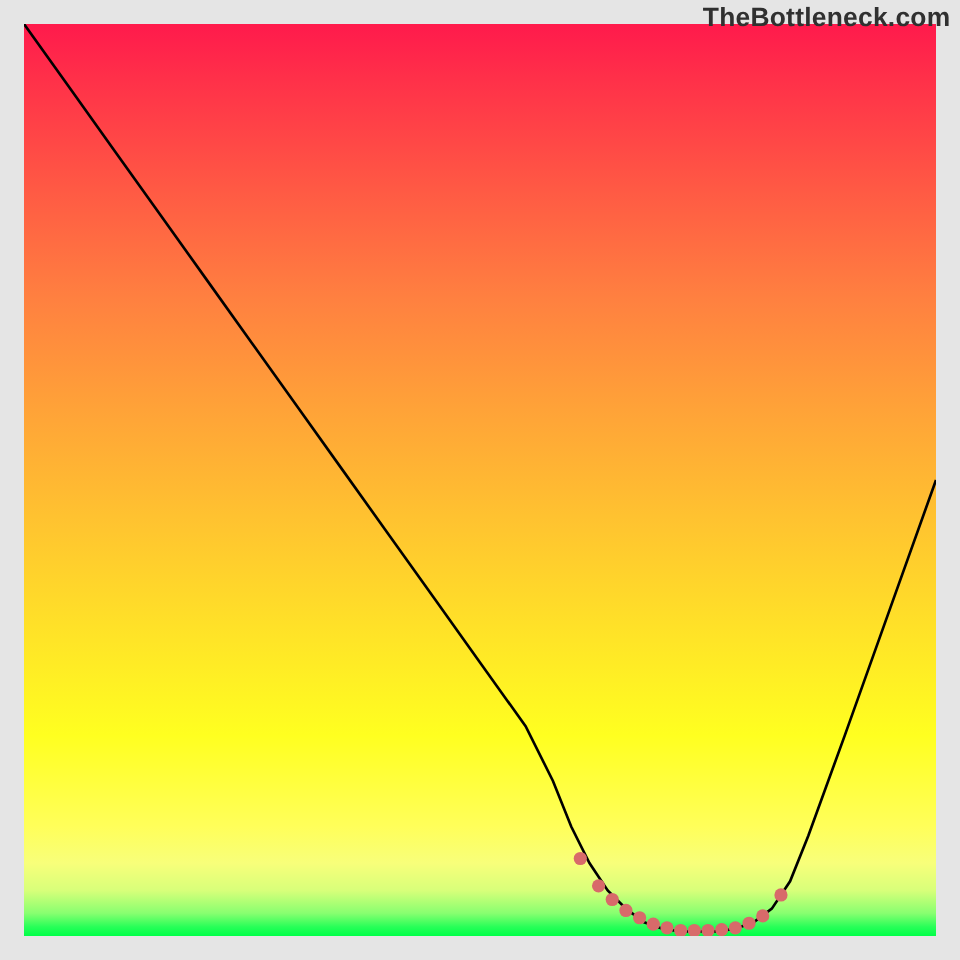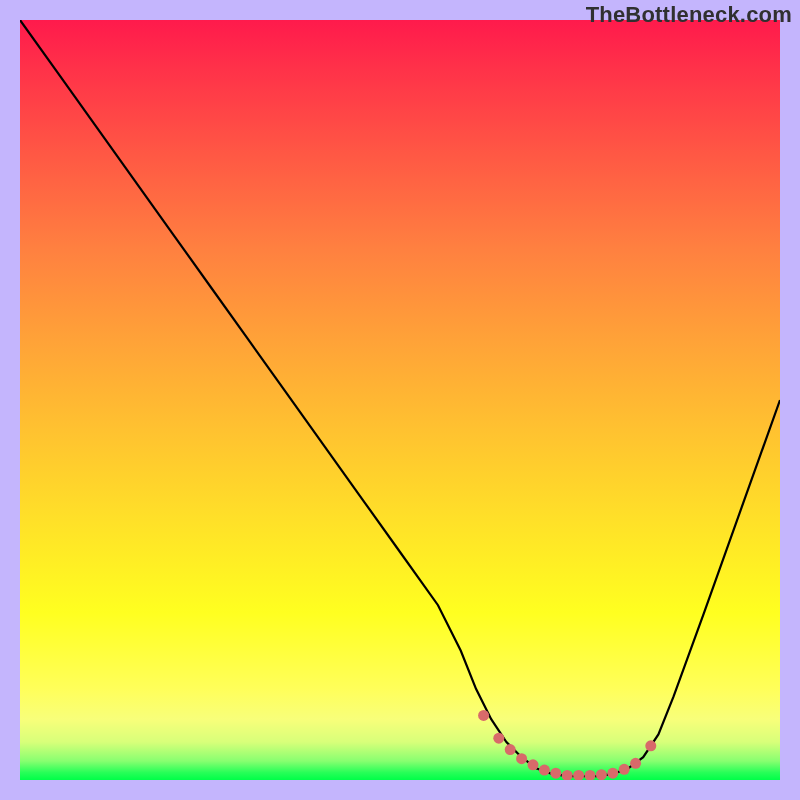--- a/index.html
+++ b/index.html
@@ -7,21 +7,21 @@
     padding: 0;
     width: 800px;
     height: 800px;
     background: #000;
     overflow: hidden;
     font-family: Arial, Helvetica, sans-serif;
   }
   .outer {
     width: 800px;
     height: 800px;
-    background: #c4b5fd;
+    background: #e5e5e5;
     position: relative;
   }
   .watermark {
     position: absolute;
     top: 2px;
     right: 8px;
     color: #303030;
     font-size: 22px;
     font-weight: 600;
     letter-spacing: 0.2px;

